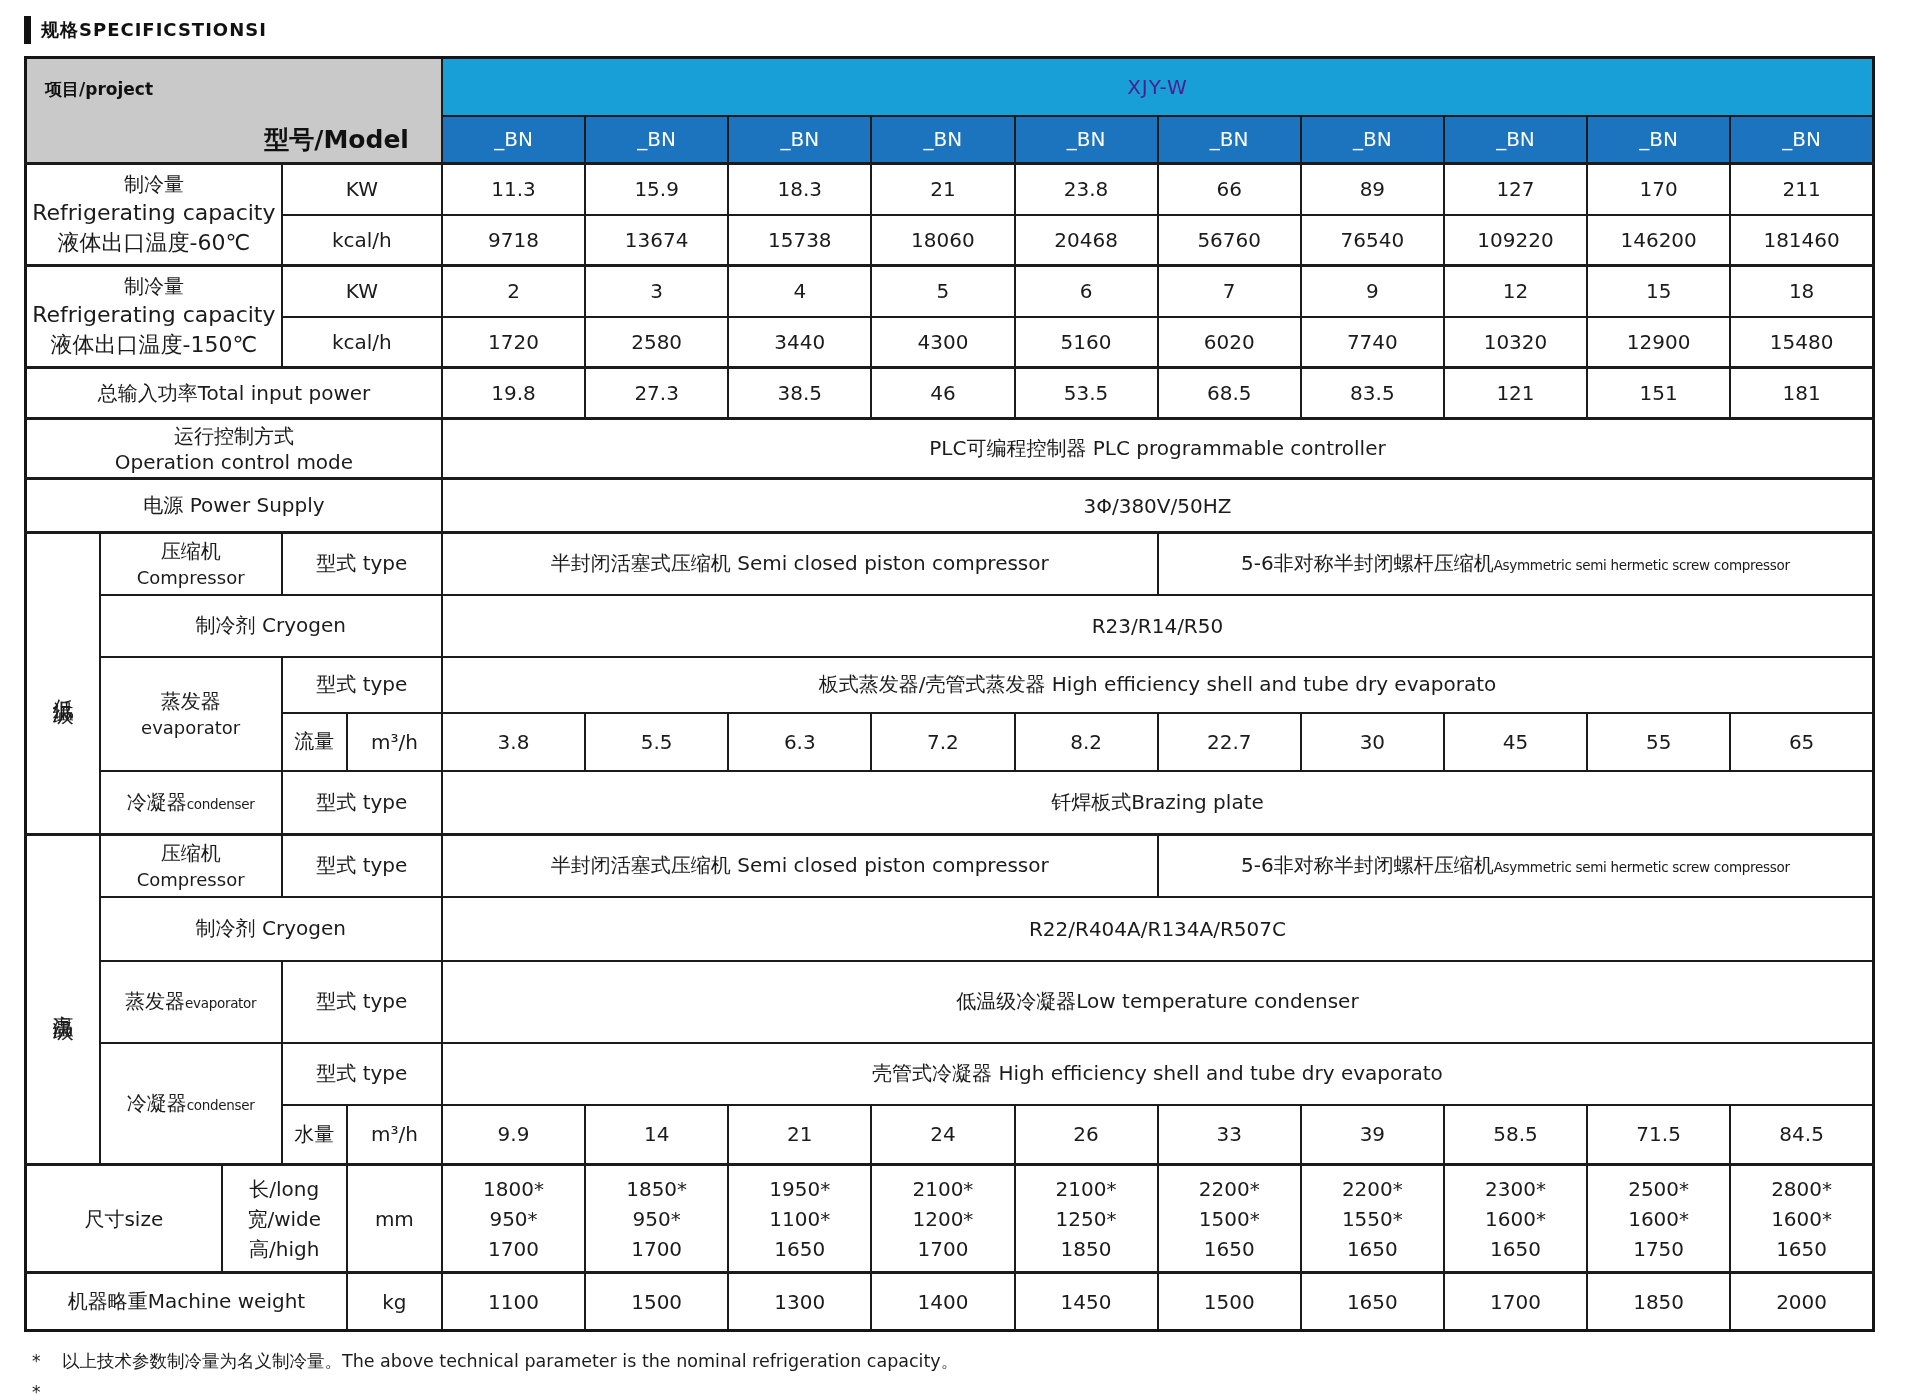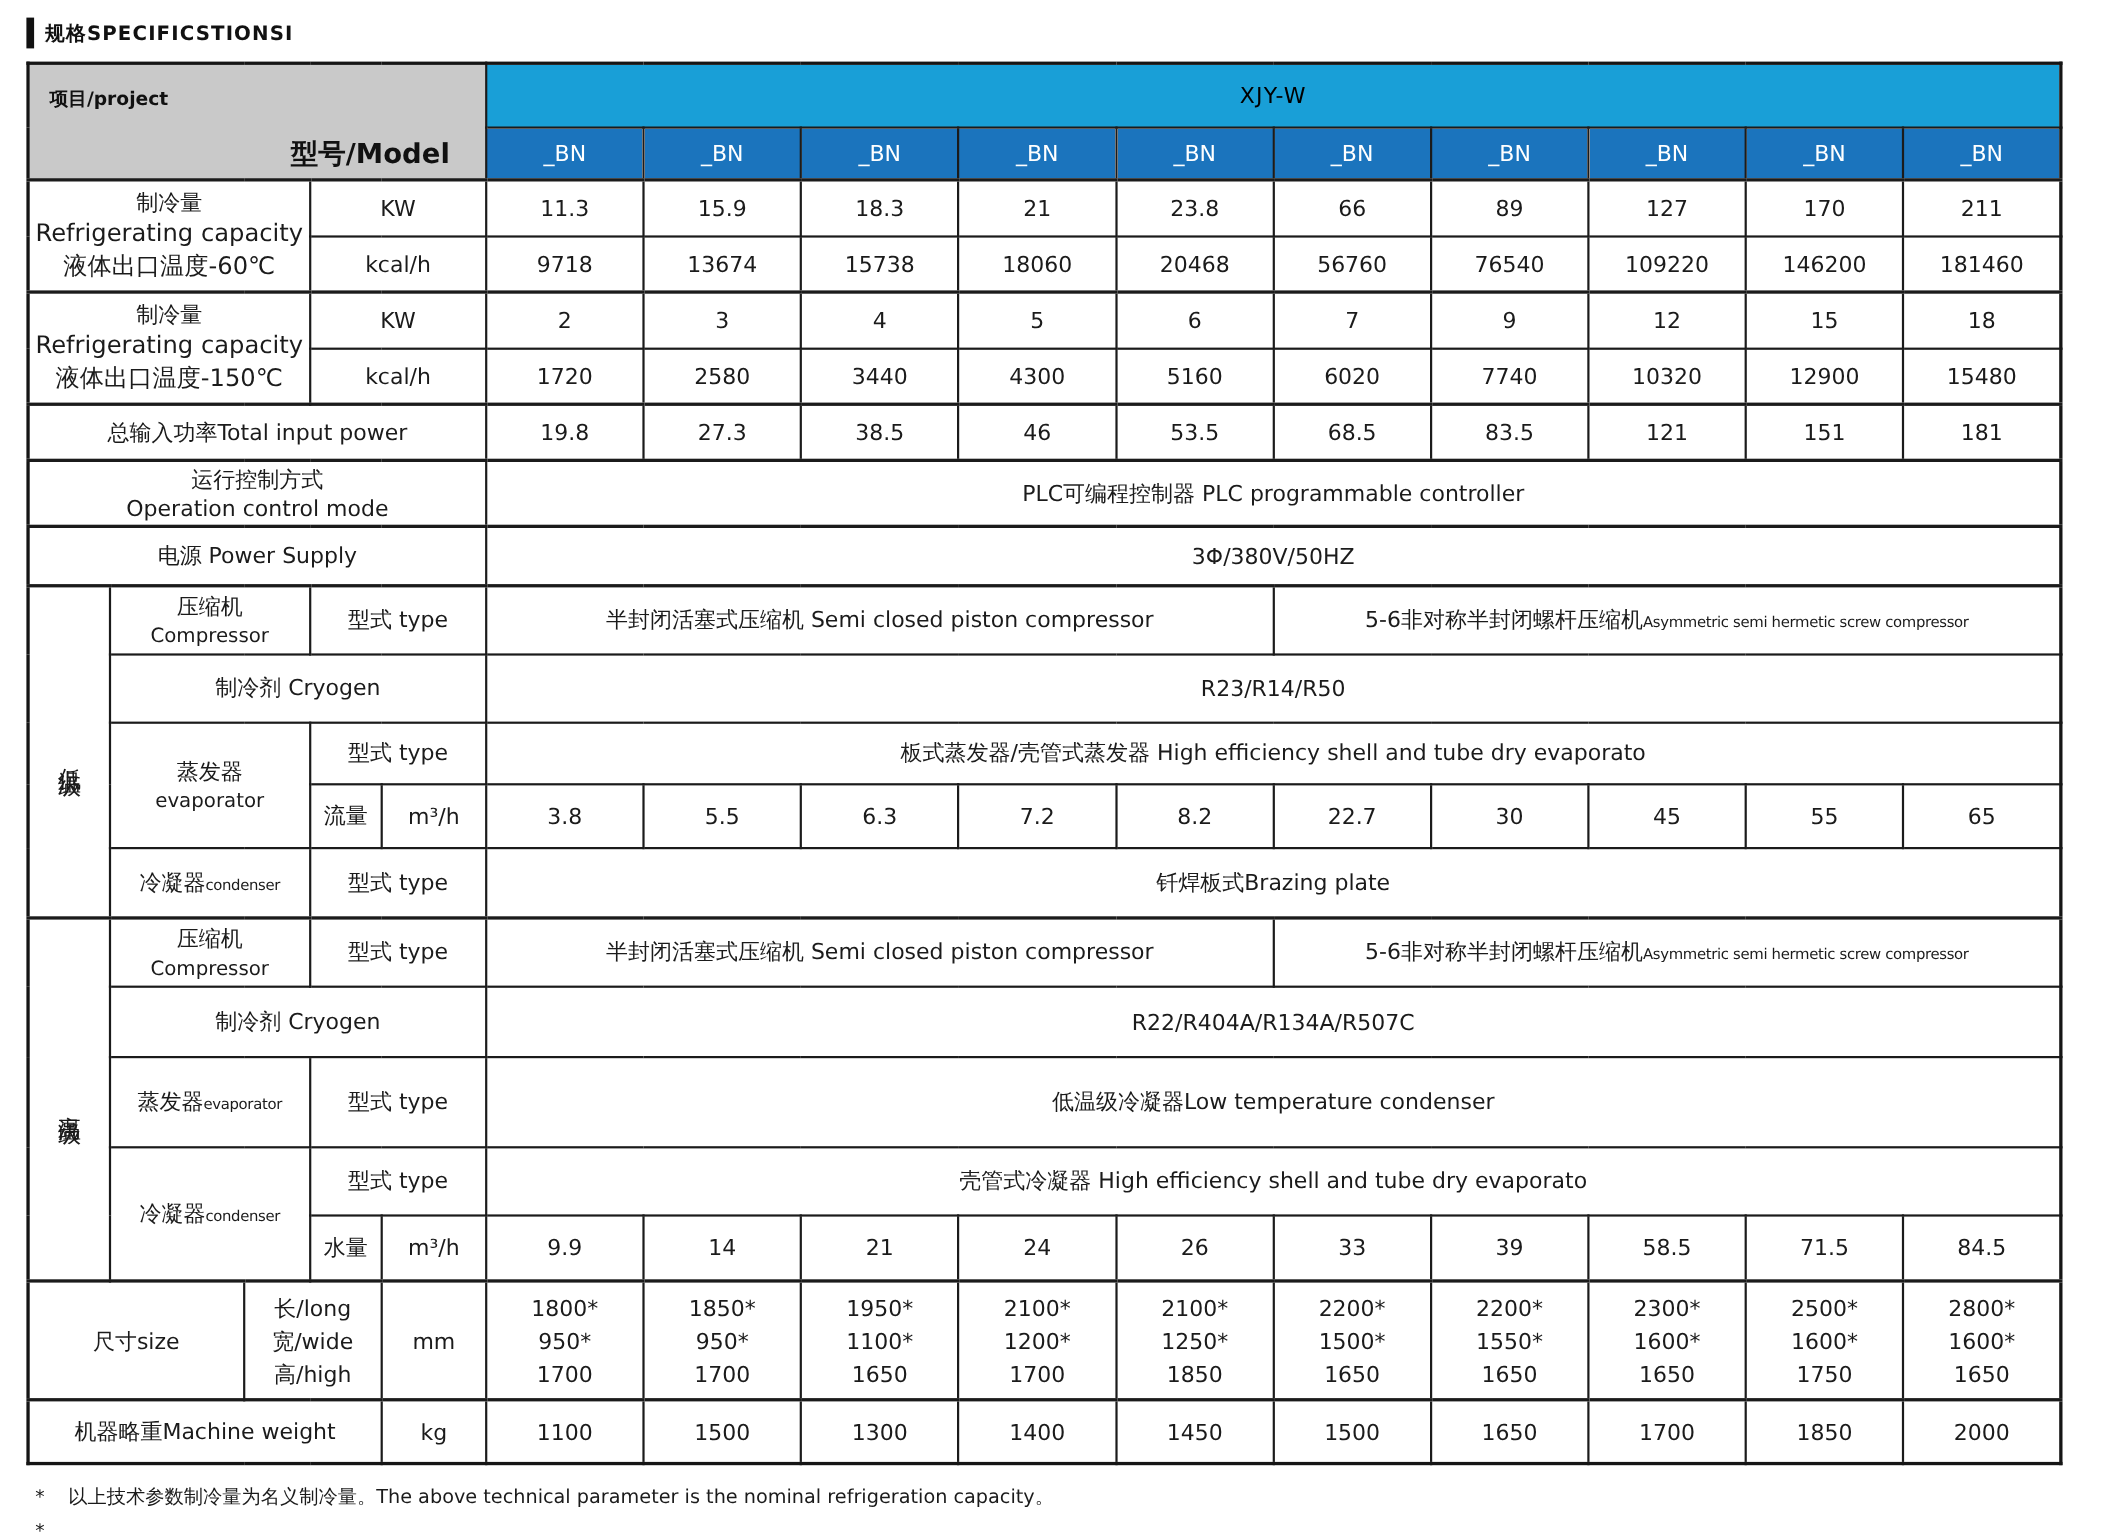--- a/index.html
+++ b/index.html
@@ -9,21 +9,21 @@
   .title-bar{width:7px;height:28px;background:#111;}
   .title-text{font-size:18px;font-weight:bold;letter-spacing:1px;color:#111;}
   table.spec{border-collapse:collapse;table-layout:fixed;width:1851px;border:3px solid #151515;}
   table.spec td, table.spec th{border:2px solid #1b1b1b;padding:0 4px;text-align:center;vertical-align:middle;font-size:20px;font-weight:normal;overflow:hidden;}
   
   td.corner{background:#c9c9c9;position:relative;padding:0;}
   .corner-inner{position:relative;width:100%;height:100%;
     background:linear-gradient(to bottom right, transparent calc(50% - 1.5px), #4a4a4a calc(50% - 1.5px), #4a4a4a calc(50% + 1.5px), transparent calc(50% + 1.5px));}
   .corner-model{position:absolute;top:12px;right:28px;font-size:25px;font-weight:bold;color:#111;}
   .corner-project{position:absolute;bottom:10px;left:14px;font-size:17px;font-weight:bold;color:#111;margin-top:40px;}
-  td.series{background:#199fd7;color:#000000;font-size:27px;font-weight:bold;letter-spacing:1px;border-bottom-width:3px;}
+  td.series{background:#199fd7;color:#4c1d95;font-size:27px;font-weight:bold;letter-spacing:1px;border-bottom-width:3px;}
   th.bn{background:#1b74bd;color:#fff;font-size:23px;font-weight:bold;}
   
   td.lbl{font-size:20px;}
   td.left{text-align:left;padding-left:12px;}
   .cap-label{text-align:left;padding-left:10px;font-size:19px;line-height:1.35;}
   .cap-en{font-size:22px;}
   tr.thick td{border-top-width:3px;}
   td.stage{padding:0;}
   .vert{writing-mode:vertical-lr;text-orientation:upright;font-size:21px;letter-spacing:3px;display:inline-block;line-height:1.1;}
   .en{font-size:18px;}

